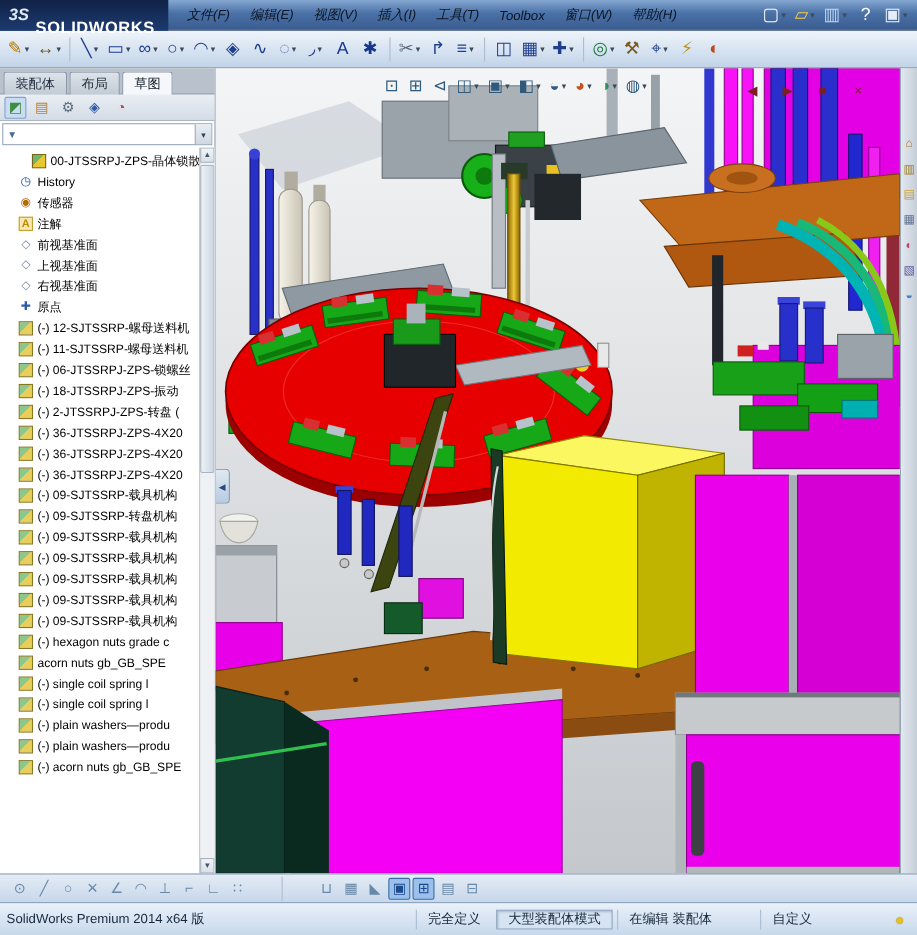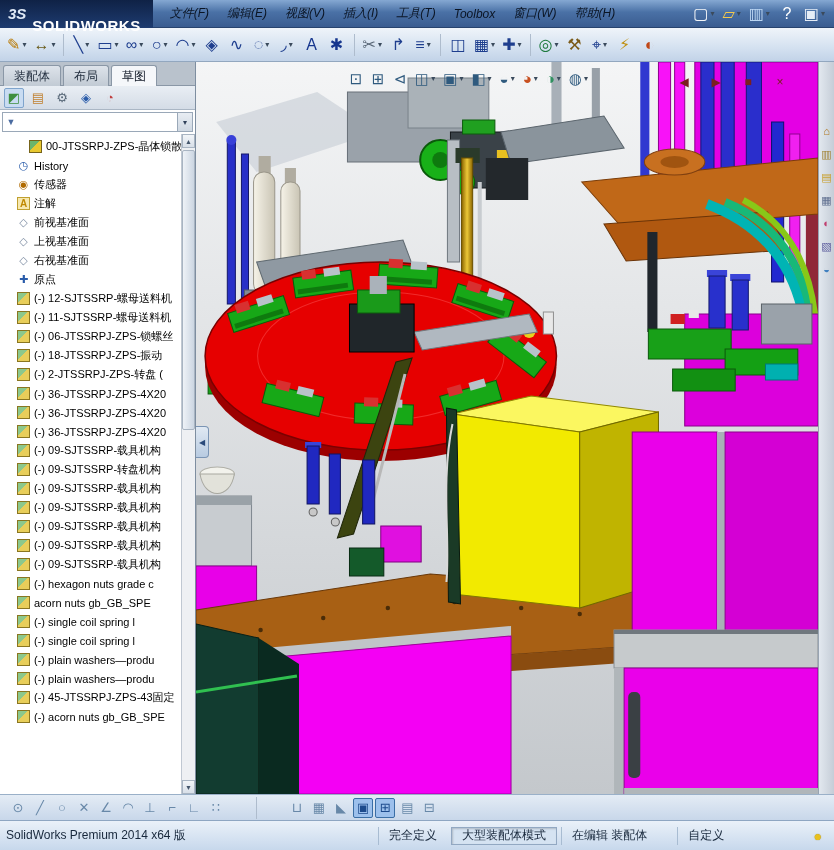--- a/index.html
+++ b/index.html
@@ -80,21 +80,21 @@
   .bottom-bar .glyph { font-size:13px; color:#6888a8; }
   .bottom-bar .tsep { margin:0 28px; }
   .bottom-bar .tbtn.active { background:#9cc0ec; border:1px solid #3a6ea5; }
   .bottom-bar .tbtn.active .glyph { color:#1c4a8c; }
 
   
   .statusbar { position:absolute; top:820px; left:0; width:834px; height:30px; background:linear-gradient(#eaf1f9,#c7d8ec); border-top:1px solid #8ea6c2; display:flex; align-items:center; color:#18283c; padding:0 6px; }
   .sb-left { width:372px; overflow:hidden; white-space:nowrap; }
   .sb-field { padding:0 10px; height:18px; display:flex; align-items:center; border-left:1px solid #a8bcd2; white-space:nowrap; }
   .sb-field.sunken { background:#d5e3f2; border:1px solid #92a8c2; box-shadow:inset 1px 1px 2px rgba(0,0,0,.18); margin:0 4px; }
-  .sb-custom { margin-left:20px; }
+  .sb-custom { margin-left:34px; }
   .sb-ball { margin-left:auto; margin-right:6px; color:#e8c020; font-size:14px; text-shadow:0 0 1px #907800; }
 </style>
 </head>
 <body>
 
 <div id="app">
 
   <div class="titlebar">
     <div class="logo">
       <span class="logo-mark">3S</span>
@@ -367,24 +367,20 @@
               <span class="ti ti-component"></span>
               <span>(-) single coil spring l</span>
             </div>
             <div class="tree-row child">
               <span class="ti ti-component"></span>
               <span>(-) plain washers—produ</span>
             </div>
             <div class="tree-row child">
               <span class="ti ti-component"></span>
               <span>(-) plain washers—produ</span>
-            </div>
-            <div class="tree-row child">
-              <span class="ti ti-component"></span>
-              <span>(-) 45-JTSSRPJ-ZPS-43固定</span>
             </div>
             <div class="tree-row child">
               <span class="ti ti-component"></span>
               <span>(-) acorn nuts gb_GB_SPE</span>
             </div>
           </div>
         <div class="vscroll">
           <div class="vs-btn">▲</div>
           <div class="vs-track">
             <div class="vs-thumb"></div>

